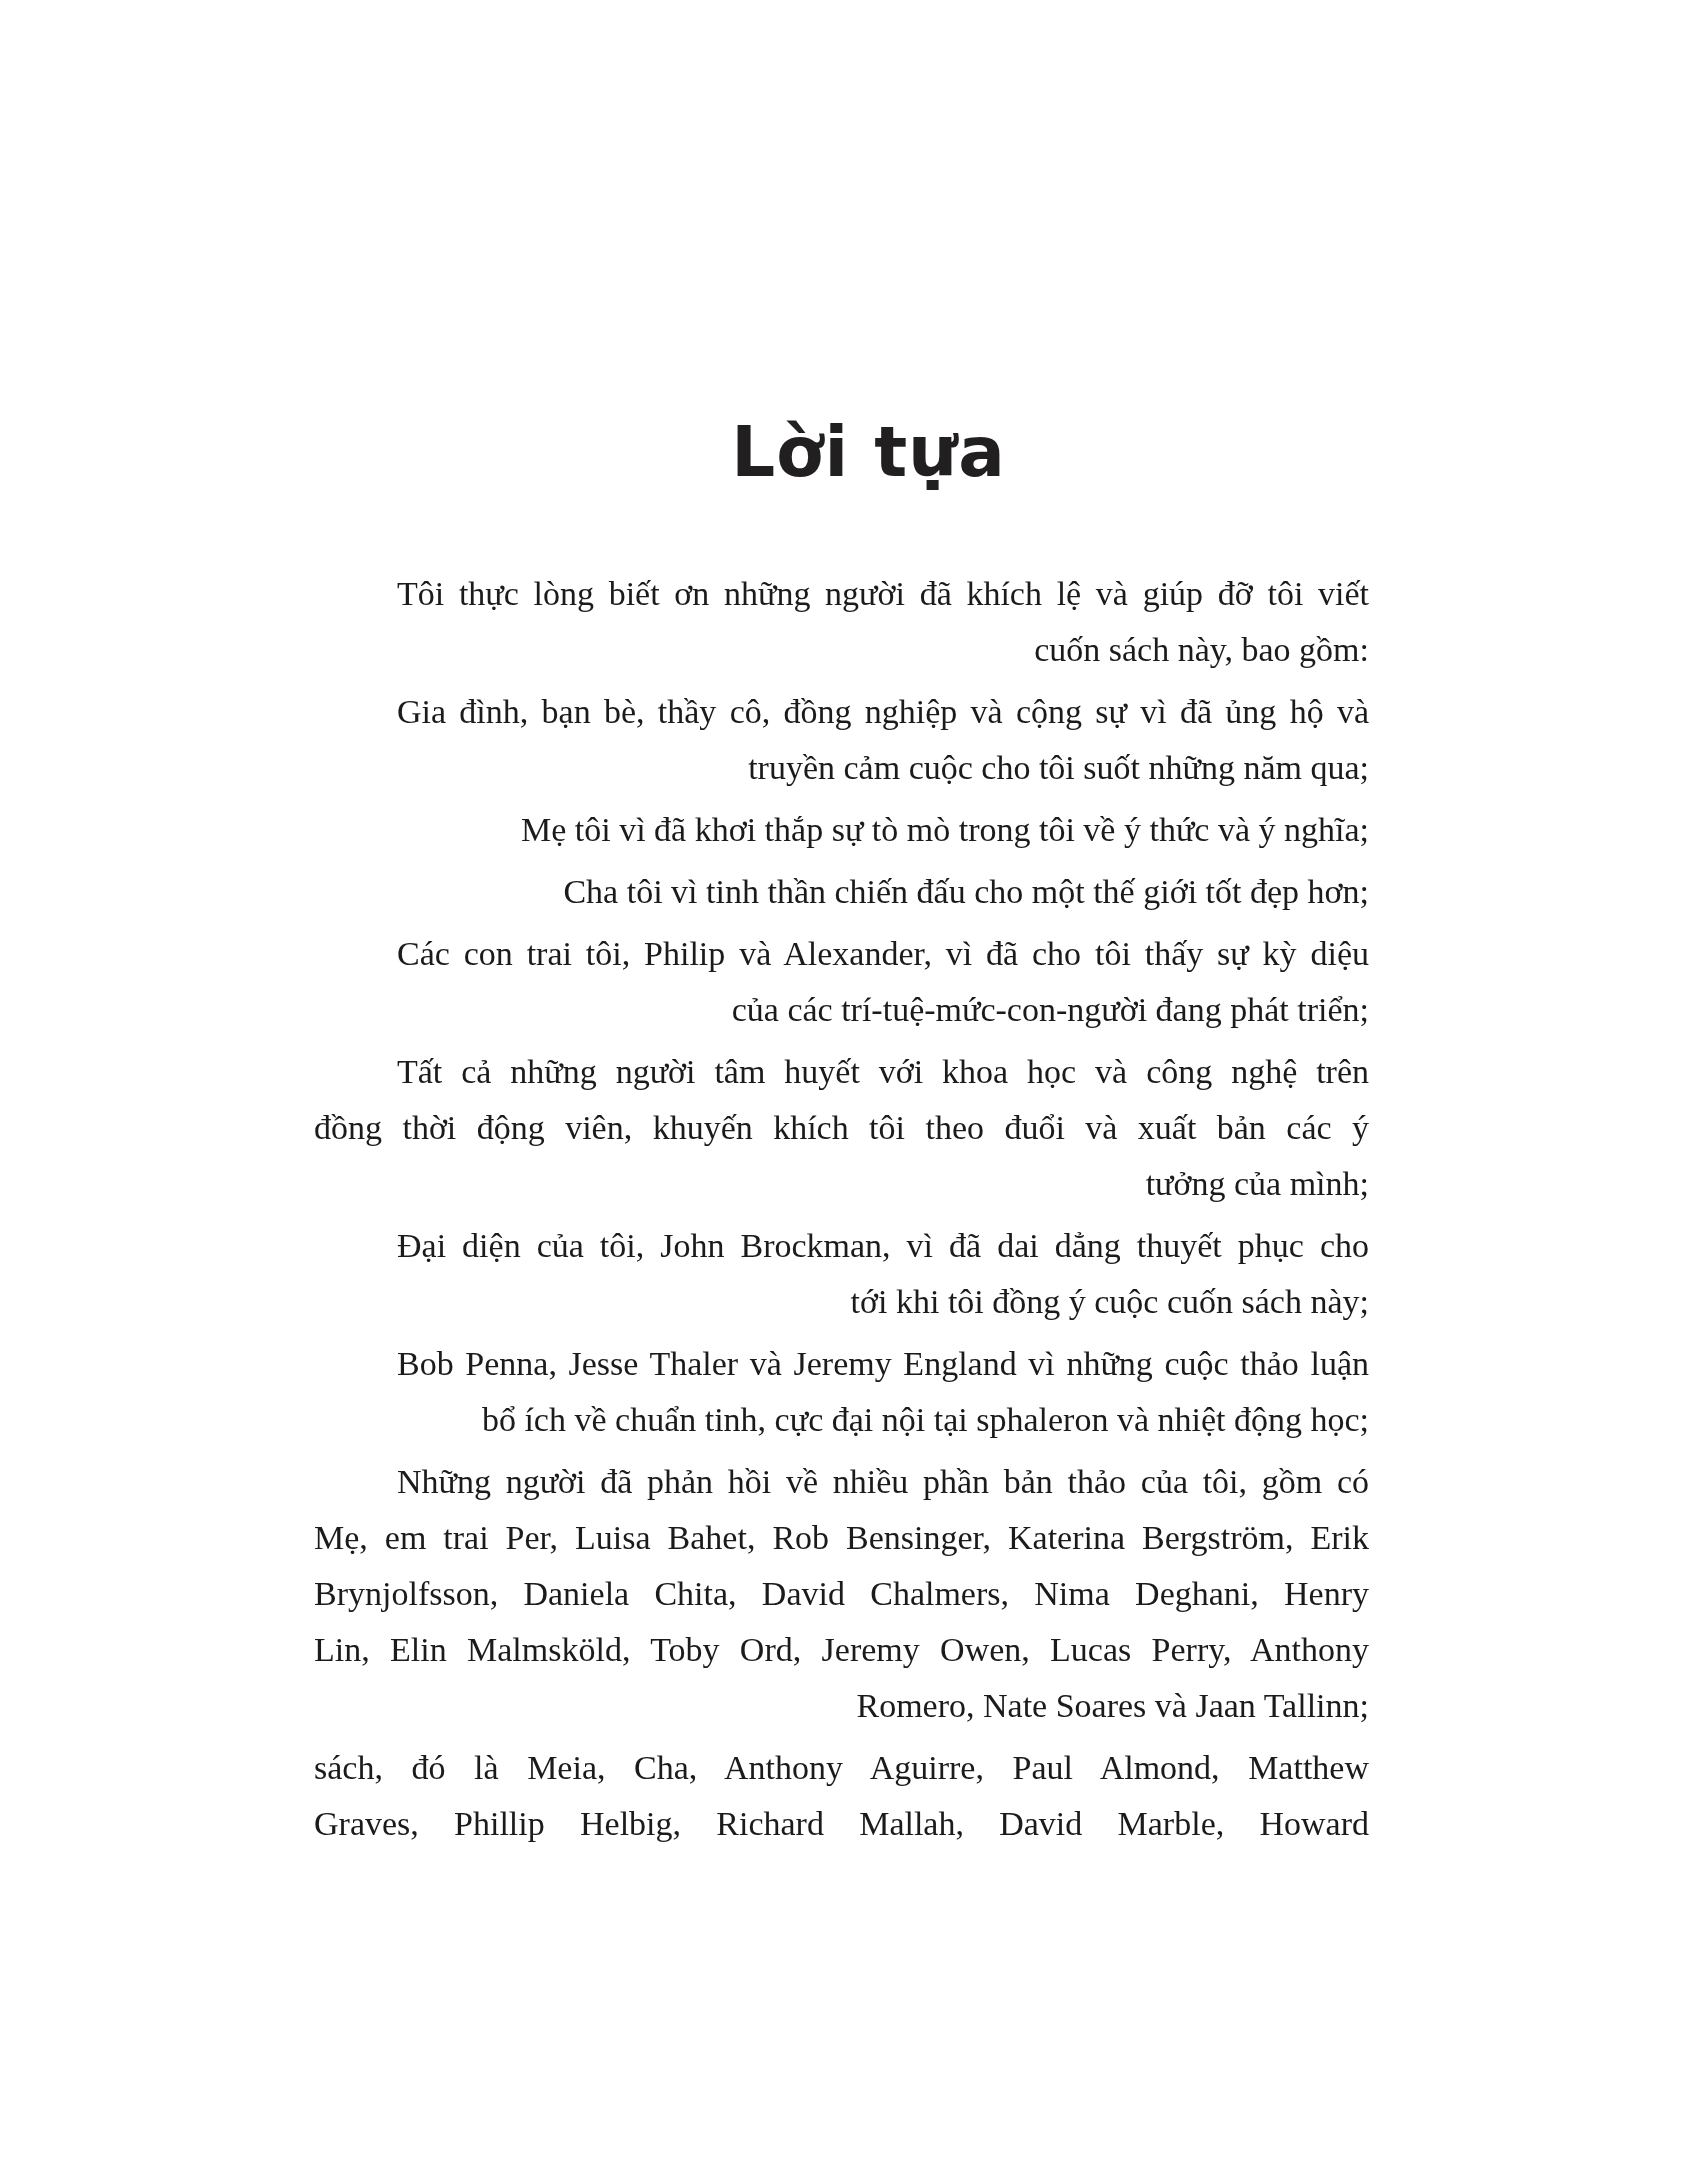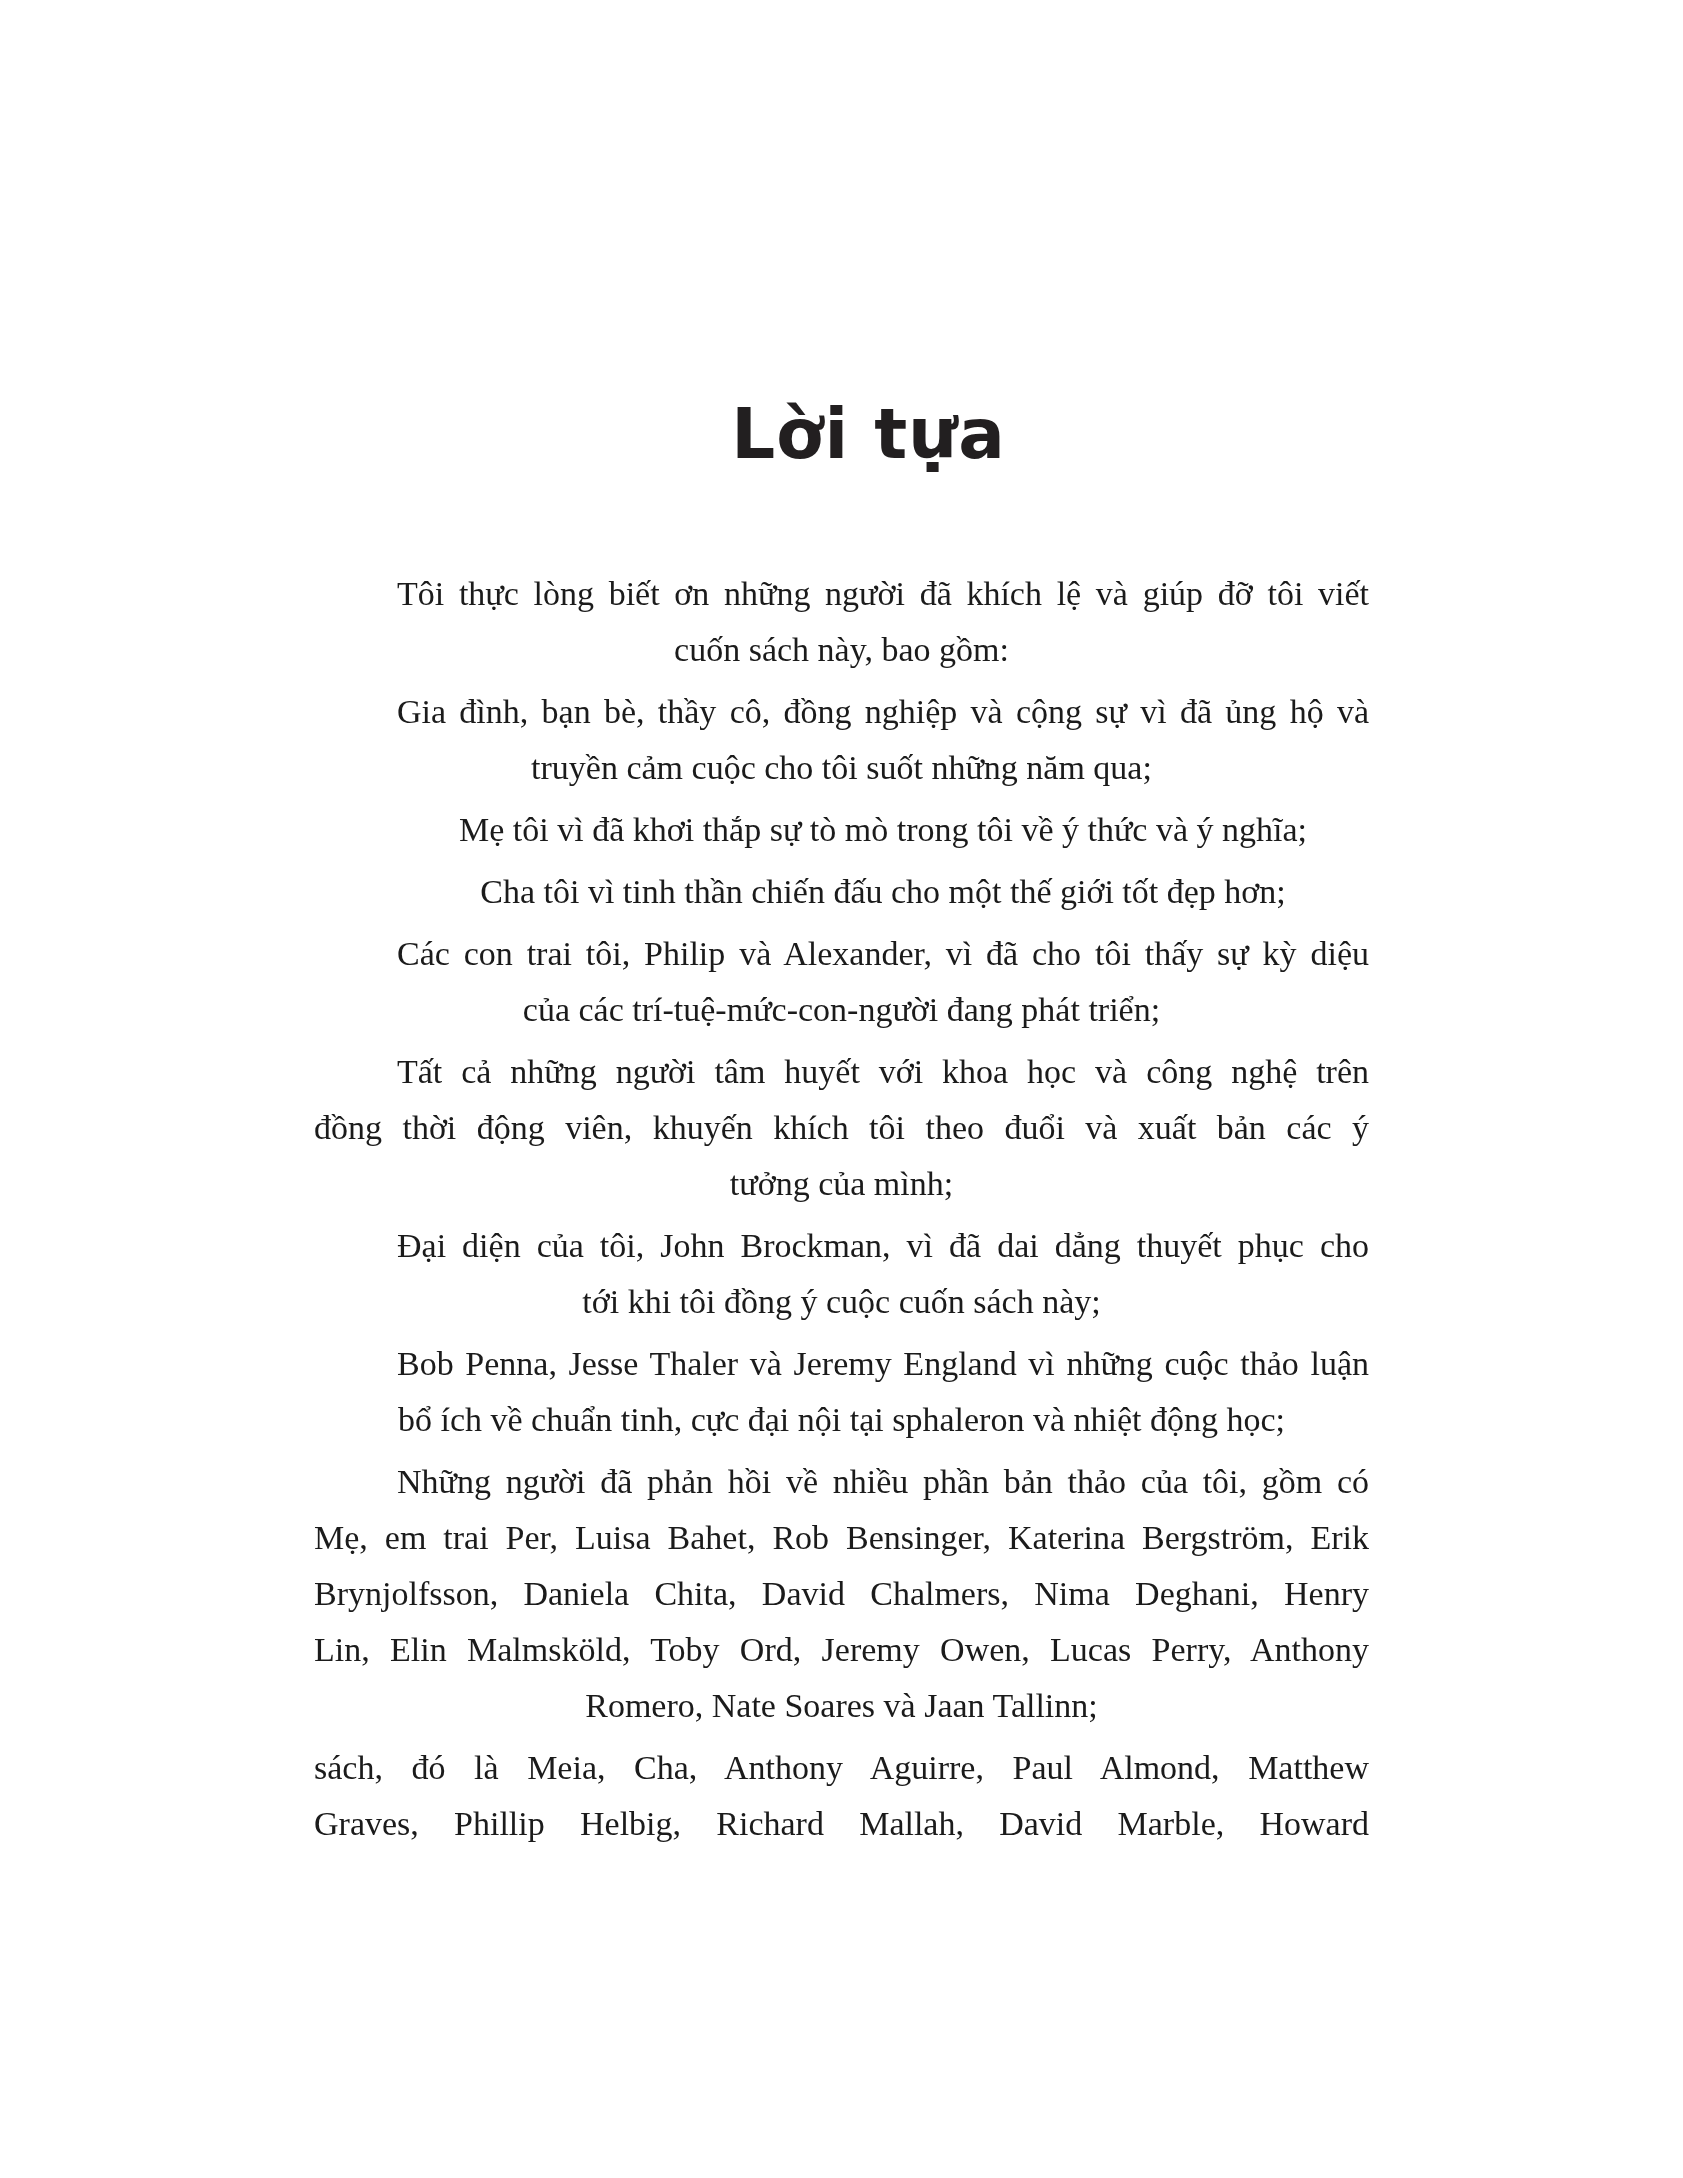--- a/index.html
+++ b/index.html
@@ -10,21 +10,21 @@
   .page {
     position: relative;
     width: 1683px;
     height: 2178px;
     background: #ffffff;
     overflow: hidden;
     font-family: "Liberation Serif", serif;
   }
   .chapter-title {
     position: absolute;
-    top: 354px;
+    top: 372px;
     left: 300px;
     width: 1069px;
     text-align: center;
     transform: translateX(34px);
     font-family: "DejaVu Sans", "Liberation Sans", sans-serif;
     font-weight: 700;
     font-size: 69px;
     line-height: 69px;
     color: #221f20;
     letter-spacing: 1px;
@@ -36,21 +36,21 @@
     width: 1069px;
     font-size: 34px;
     line-height: 56px;
     color: #1b1b1b;
   }
   .paragraph {
     margin: 0 0 6px 14px;
   }
   .paragraph:last-child { margin-bottom: 0; }
   .line {
-    text-align: center;
+    text-align: right;
     white-space: normal;
   }
   .line.j {
     text-align: justify;
     text-align-last: justify;
   }
   .line.indent {
     text-indent: 83px;
   }
 </style>

